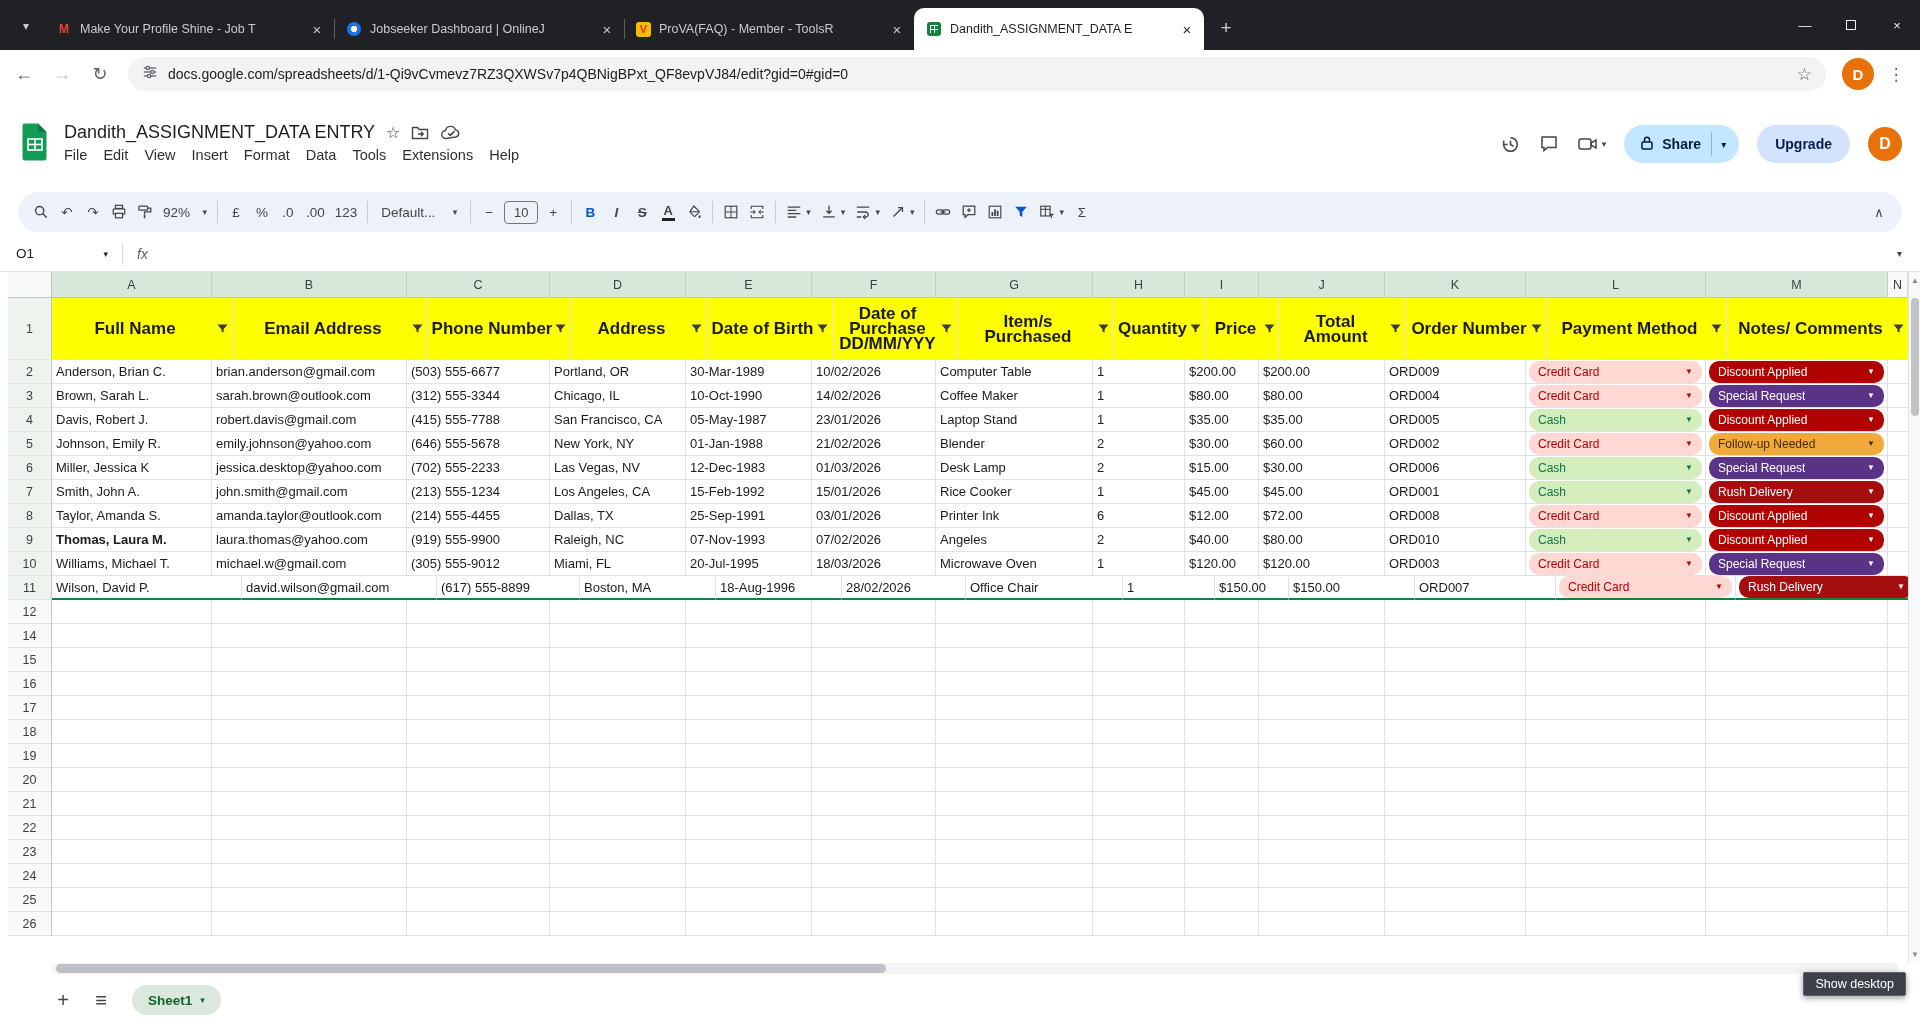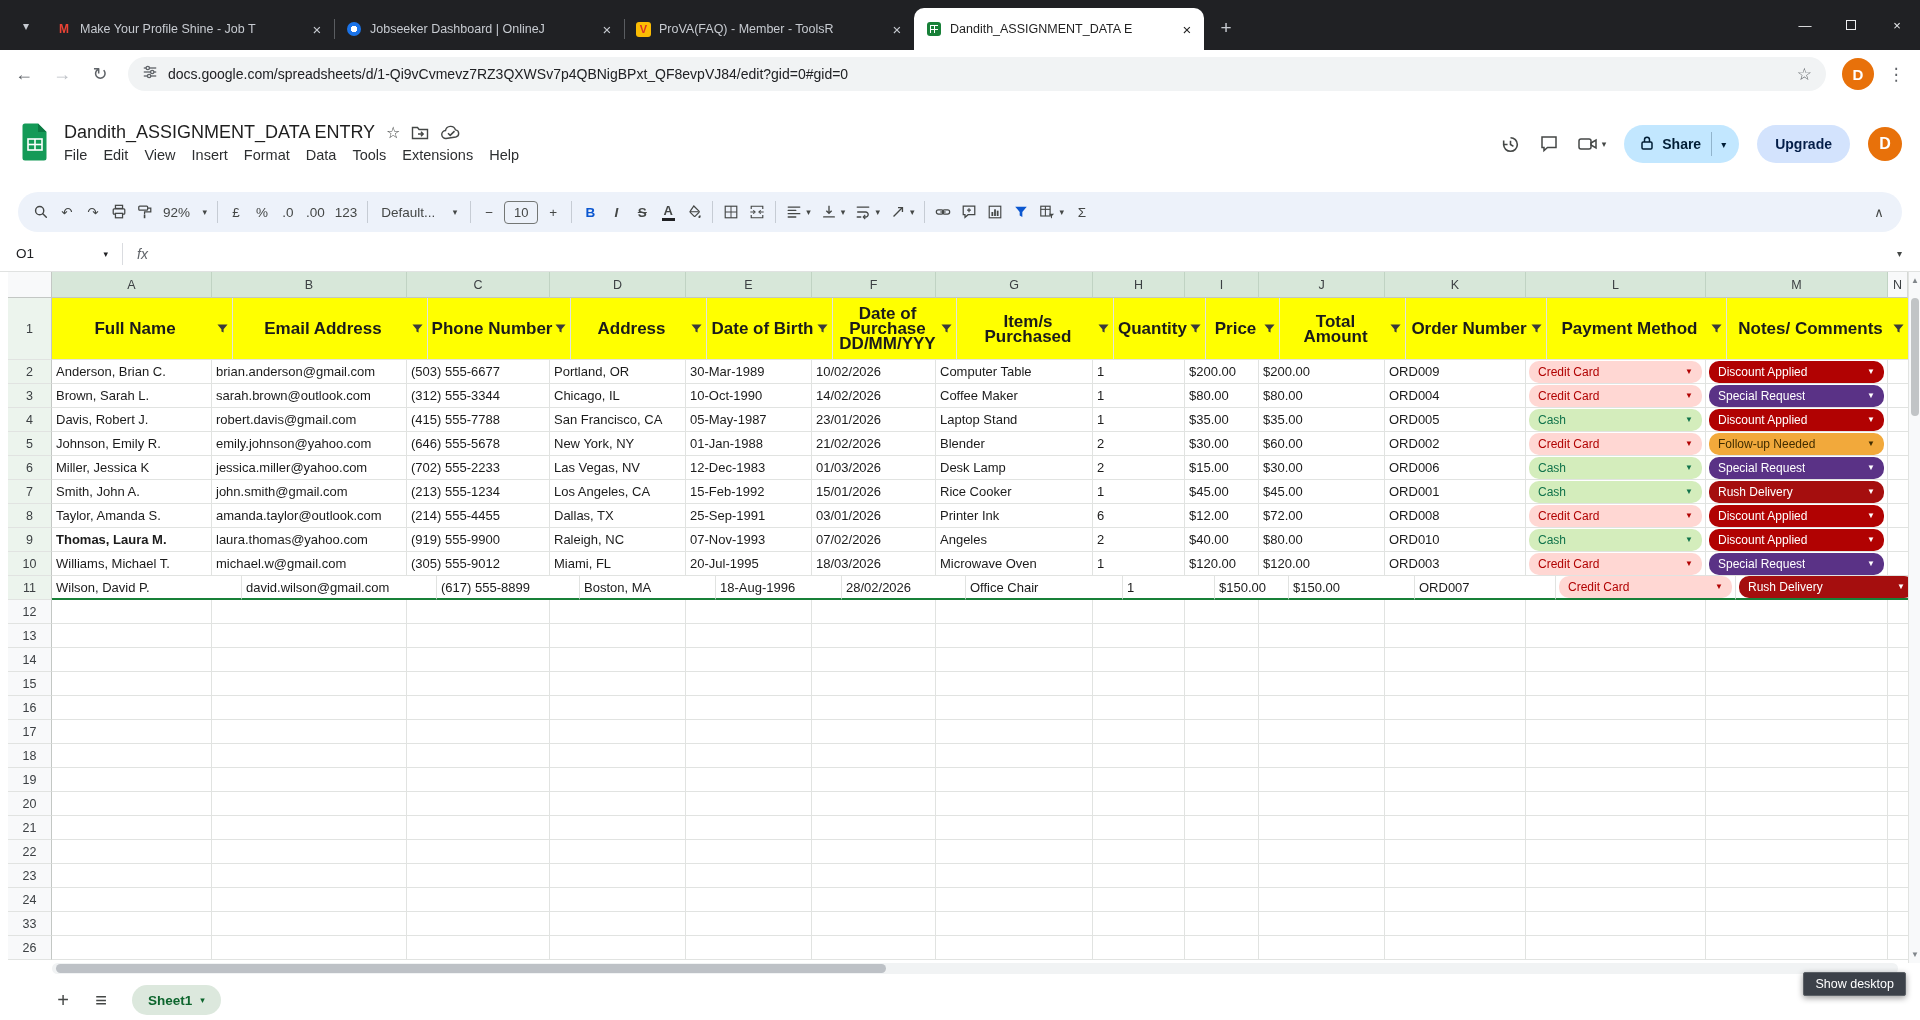--- a/index.html
+++ b/index.html
@@ -619,21 +619,21 @@
             <div class="chip" style="background: rgb(242, 169, 59); color: rgb(64, 44, 0);">
               <span class="chiplabel">Follow-up Needed</span>
               <span class="chiparr">▼</span>
             </div>
           </div>
           <div class="cell ncell" style="width: 20px;"></div>
         </div>
         <div class="grow drow">
           <div class="rowhdr filt">6</div>
           <div class="cell" style="width: 160px;">Miller, Jessica K</div>
-          <div class="cell" style="width: 195px;">jessica.miller@yahoo.com</div>
+          <div class="cell" style="width: 195px;">jessica.desktop@yahoo.com</div>
           <div class="cell" style="width: 143px;">(702) 555-2233</div>
           <div class="cell" style="width: 136px;">Las Vegas, NV</div>
           <div class="cell" style="width: 126px;">12-Dec-1983</div>
           <div class="cell" style="width: 124px;">01/03/2026</div>
           <div class="cell" style="width: 157px;">Desk Lamp</div>
           <div class="cell" style="width: 92px;">2</div>
           <div class="cell" style="width: 74px;">$15.00</div>
           <div class="cell" style="width: 126px;">$30.00</div>
           <div class="cell" style="width: 141px;">ORD006</div>
           <div class="cell chipcell" style="width: 180px;">
@@ -796,37 +796,20 @@
           <div class="cell" style="width: 157px;"></div>
           <div class="cell" style="width: 92px;"></div>
           <div class="cell" style="width: 74px;"></div>
           <div class="cell" style="width: 126px;"></div>
           <div class="cell" style="width: 141px;"></div>
           <div class="cell" style="width: 180px;"></div>
           <div class="cell" style="width: 182px;"></div>
           <div class="cell ncell" style="width: 20px;"></div>
         </div>
         <div class="grow drow">
-          <div class="rowhdr">13</div>
-          <div class="cell" style="width: 160px;"></div>
-          <div class="cell" style="width: 195px;"></div>
-          <div class="cell" style="width: 143px;"></div>
-          <div class="cell" style="width: 136px;"></div>
-          <div class="cell" style="width: 126px;"></div>
-          <div class="cell" style="width: 124px;"></div>
-          <div class="cell" style="width: 157px;"></div>
-          <div class="cell" style="width: 92px;"></div>
-          <div class="cell" style="width: 74px;"></div>
-          <div class="cell" style="width: 126px;"></div>
-          <div class="cell" style="width: 141px;"></div>
-          <div class="cell" style="width: 180px;"></div>
-          <div class="cell" style="width: 182px;"></div>
-          <div class="cell ncell" style="width: 20px;"></div>
-        </div>
-        <div class="grow drow">
           <div class="rowhdr">14</div>
           <div class="cell" style="width: 160px;"></div>
           <div class="cell" style="width: 195px;"></div>
           <div class="cell" style="width: 143px;"></div>
           <div class="cell" style="width: 136px;"></div>
           <div class="cell" style="width: 126px;"></div>
           <div class="cell" style="width: 124px;"></div>
           <div class="cell" style="width: 157px;"></div>
           <div class="cell" style="width: 92px;"></div>
           <div class="cell" style="width: 74px;"></div>
@@ -1000,21 +983,21 @@
           <div class="cell" style="width: 157px;"></div>
           <div class="cell" style="width: 92px;"></div>
           <div class="cell" style="width: 74px;"></div>
           <div class="cell" style="width: 126px;"></div>
           <div class="cell" style="width: 141px;"></div>
           <div class="cell" style="width: 180px;"></div>
           <div class="cell" style="width: 182px;"></div>
           <div class="cell ncell" style="width: 20px;"></div>
         </div>
         <div class="grow drow">
-          <div class="rowhdr">33</div>
+          <div class="rowhdr">25</div>
           <div class="cell" style="width: 160px;"></div>
           <div class="cell" style="width: 195px;"></div>
           <div class="cell" style="width: 143px;"></div>
           <div class="cell" style="width: 136px;"></div>
           <div class="cell" style="width: 126px;"></div>
           <div class="cell" style="width: 124px;"></div>
           <div class="cell" style="width: 157px;"></div>
           <div class="cell" style="width: 92px;"></div>
           <div class="cell" style="width: 74px;"></div>
           <div class="cell" style="width: 126px;"></div>

